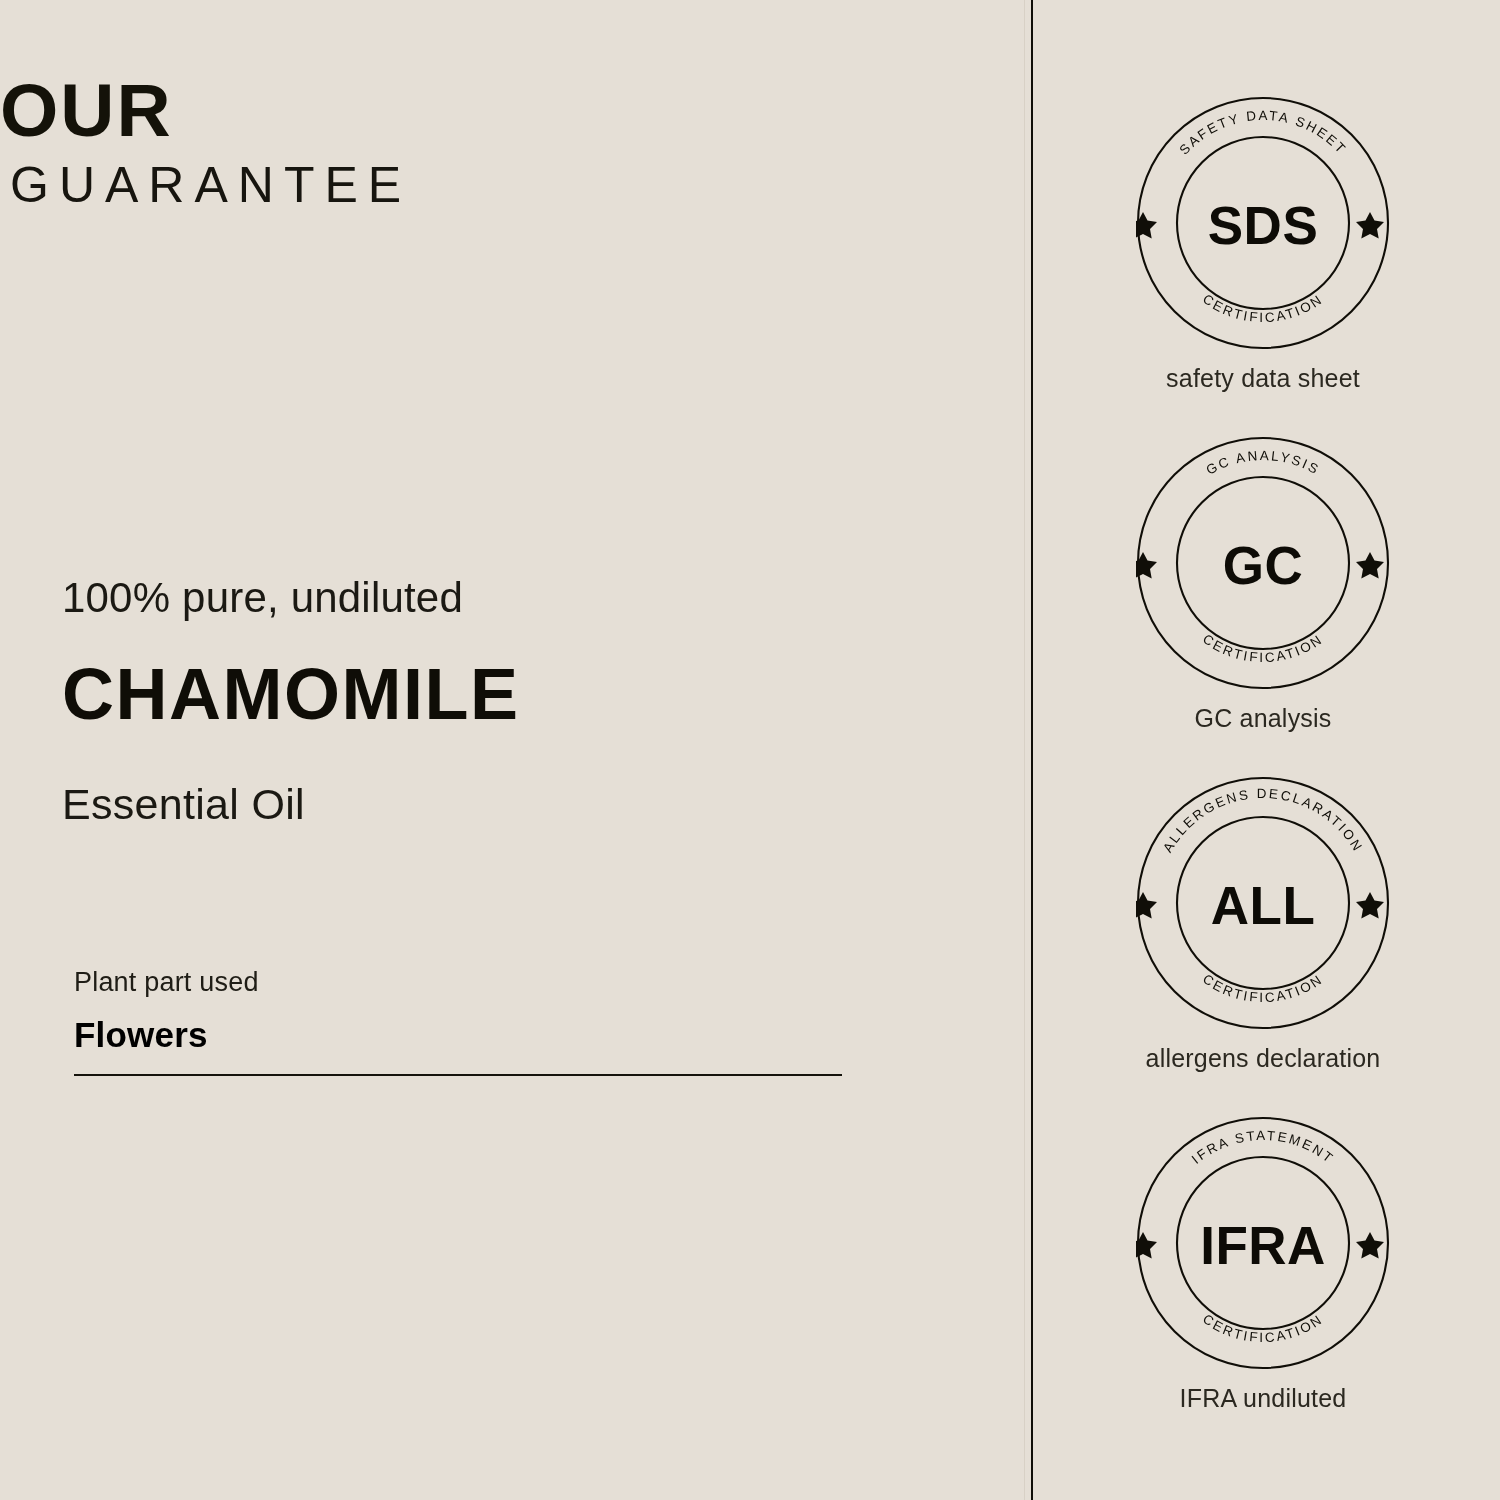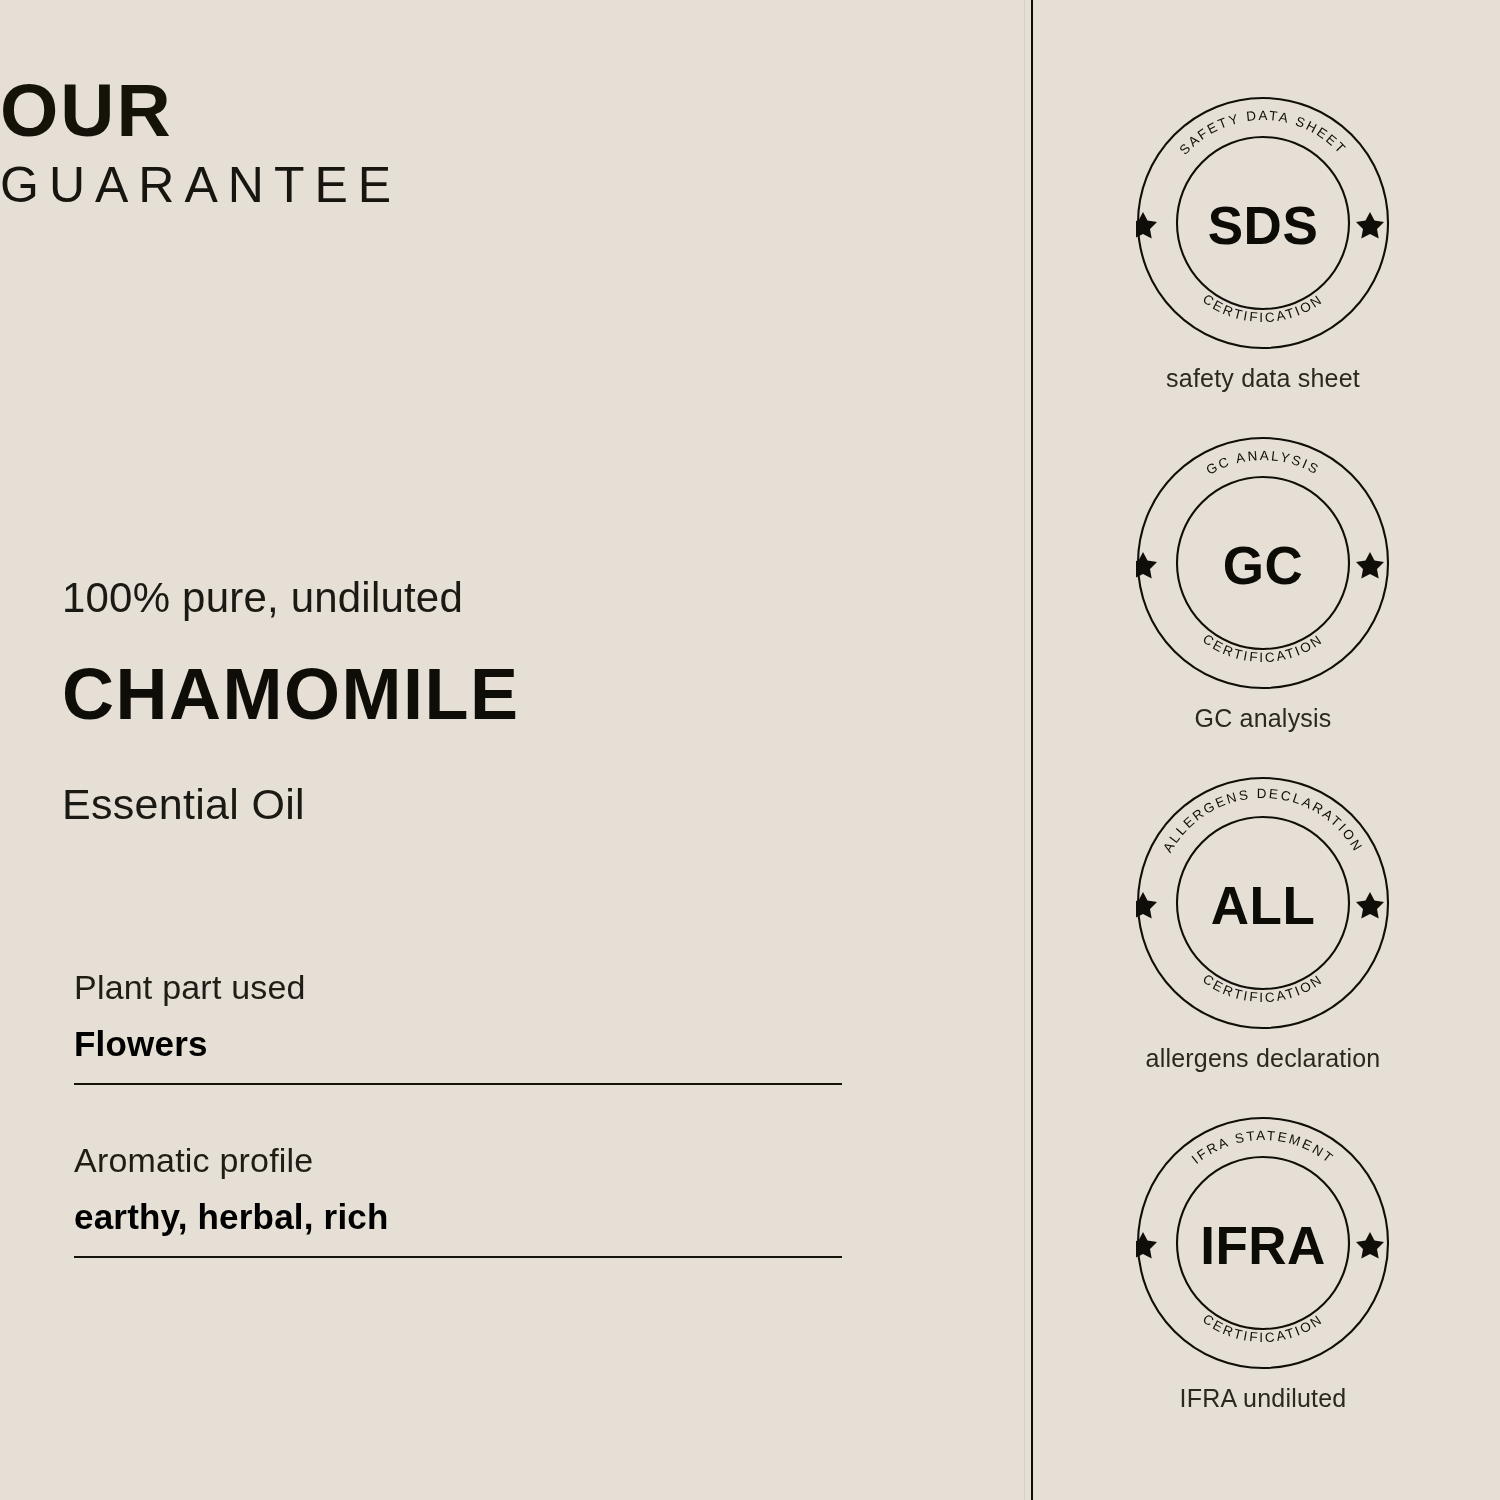--- a/index.html
+++ b/index.html
@@ -46,20 +46,21 @@
     line-height: 1.02;
     color: #141209;
   }
 
   .guarantee-word {
     font-size: 50px;
     font-weight: 300;
     letter-spacing: 10px;
     line-height: 1.45;
     color: #17150f;
+    padding-left: 10px;
   }
 
   .product-block {
     position: absolute;
     left: 62px;
     top: 572px;
     width: 800px;
   }
 
   .product-pure {
@@ -92,21 +93,21 @@
     position: absolute;
     left: 74px;
     top: 966px;
     width: 768px;
   }
 
   .spec-row { width: 768px; }
   .spec-row + .spec-row { margin-top: 54px; }
 
   .spec-label {
-    font-size: 34px;
+    font-size: 27px;
     font-weight: 300;
     letter-spacing: 0.2px;
     line-height: 1.25;
     color: #1f1d16;
   }
 
   .spec-value {
     font-size: 35px;
     font-weight: 700;
     letter-spacing: 0.2px;
@@ -221,25 +222,20 @@
       <div class="product-name">CHAMOMILE</div>
       <div class="product-type">Essential Oil</div>
     </div>
 
     <div class="specs">
       <div class="spec-row">
         <div class="spec-label">Plant part used</div>
         <div class="spec-value">Flowers</div>
         <div class="spec-rule"></div>
       </div>
-      <div class="spec-row">
-        <div class="spec-label">Aromatic profile</div>
-        <div class="spec-value">earthy, herbal, rich</div>
-        <div class="spec-rule"></div>
-      </div>
     </div>
 
   </div>
 
   <div class="divider-wrap">
     <div class="divider-soft"></div>
     <div class="divider-line"></div>
   </div>
 
   <div class="right-col">

